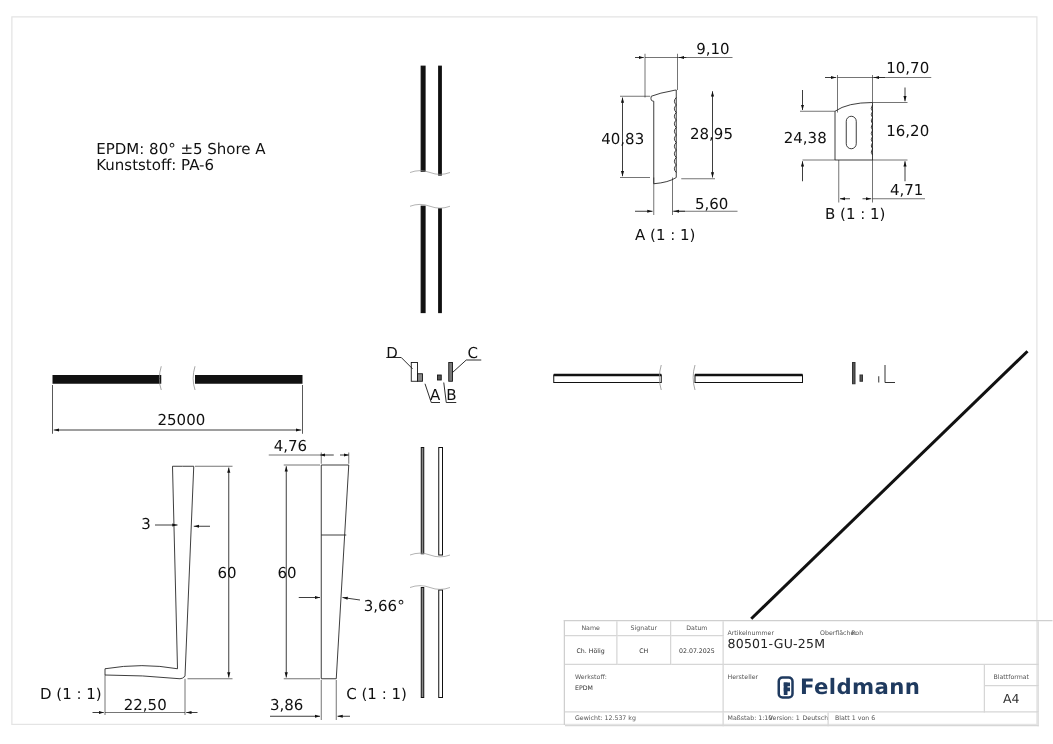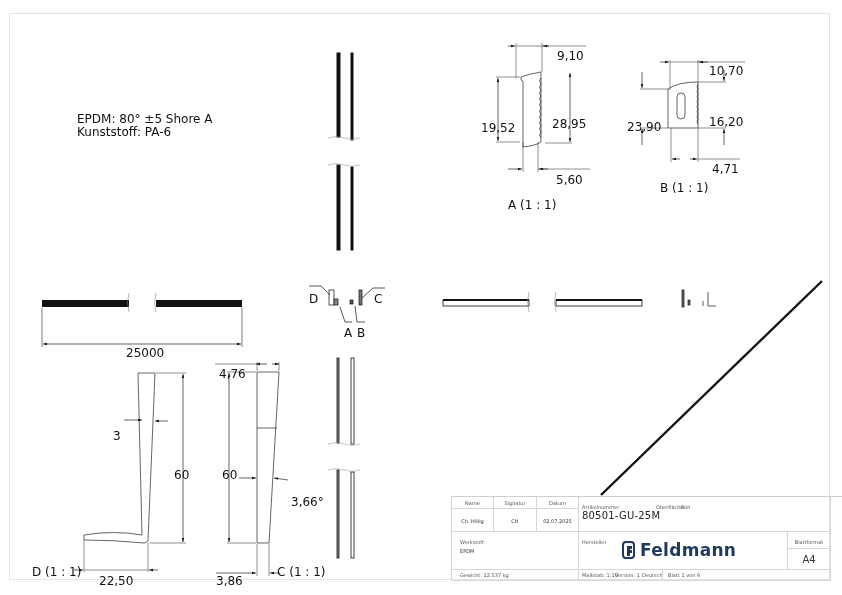--- a/index.html
+++ b/index.html
@@ -2,21 +2,21 @@
 <html><head>
 <meta charset="utf-8">
 <style>
   html, body { margin:0; padding:0; background:#ffffff; }
   body { width:842px; height:595px; position:relative; overflow:hidden;
          font-family:"DejaVu Sans", sans-serif; color:#111; }
   .sheet { position:absolute; left:9px; top:13px; width:821px; height:567px;
            border:1px solid #e4e4e4; box-sizing:border-box; }
   svg.drawing { position:absolute; left:0; top:0; width:842px; height:595px; }
   .t { position:absolute; white-space:nowrap; font-family:"DejaVu Sans", sans-serif; color:#111; }
-  .dim { font-size:12px;margin-top:17px; }
+  .dim { font-size:12px; }
   .note { font-size:12px; line-height:13px; }
   
   .tb { position:absolute; left:451px; top:496px; width:447px; height:84px;
         border-left:1px solid #cfcfcf; border-top:1px solid #cfcfcf; box-sizing:border-box; }
   .tb .cell { position:absolute; box-sizing:border-box; border-right:1px solid #d6d6d6;
               border-bottom:1px solid #d6d6d6; font-size:5px; color:#444; }
   .tb .lbl { position:absolute; font-size:5px; color:#555; white-space:nowrap; }
   .tb .val { position:absolute; font-size:5px; color:#333; white-space:nowrap; }
   .tb .big { font-size:10px; color:#222; letter-spacing:0.2px; }
   .tb .center { width:100%; text-align:center; }
@@ -184,27 +184,27 @@
 <div class="t note" style="left:77px;top:126px;">Kunststoff: PA-6</div>
 
 <div class="t dim" style="left:126px;top:329px;">25000</div>
 
 <div class="t dim" style="left:309px;top:275px;">D</div>
 <div class="t dim" style="left:344px;top:309px;">A</div>
 <div class="t dim" style="left:357px;top:309px;">B</div>
 <div class="t dim" style="left:374px;top:275px;">C</div>
 
 <div class="t dim" style="left:557px;top:32px;">9,10</div>
-<div class="t dim" style="left:481px;top:104px;">19,52</div>
+<div class="t dim" style="left:481px;top:104px;">40,83</div>
 <div class="t dim" style="left:552px;top:100px;">28,95</div>
 <div class="t dim" style="left:556px;top:156px;">5,60</div>
 <div class="t dim" style="left:508px;top:181px;">A (1 : 1)</div>
 
 <div class="t dim" style="left:709px;top:47px;">10,70</div>
-<div class="t dim" style="left:627px;top:103px;">23,90</div>
+<div class="t dim" style="left:627px;top:103px;">24,38</div>
 <div class="t dim" style="left:709px;top:98px;">16,20</div>
 <div class="t dim" style="left:712px;top:145px;">4,71</div>
 <div class="t dim" style="left:660px;top:164px;">B (1 : 1)</div>
 
 <div class="t dim" style="left:113px;top:412px;">3</div>
 <div class="t dim" style="left:174px;top:451px;">60</div>
 <div class="t dim" style="left:99px;top:557px;">22,50</div>
 <div class="t dim" style="left:32px;top:548px;">D (1 : 1)</div>
 
 <div class="t dim" style="left:219px;top:350px;">4,76</div>

